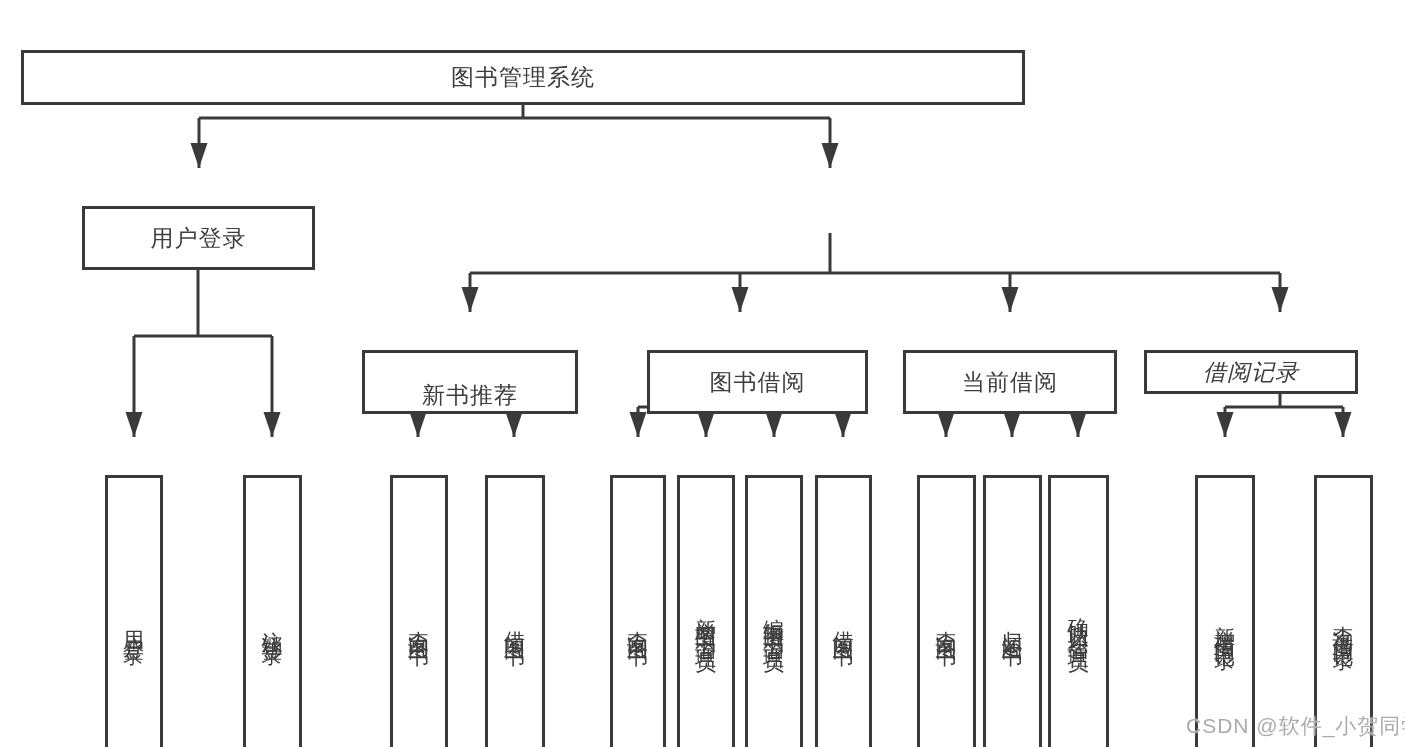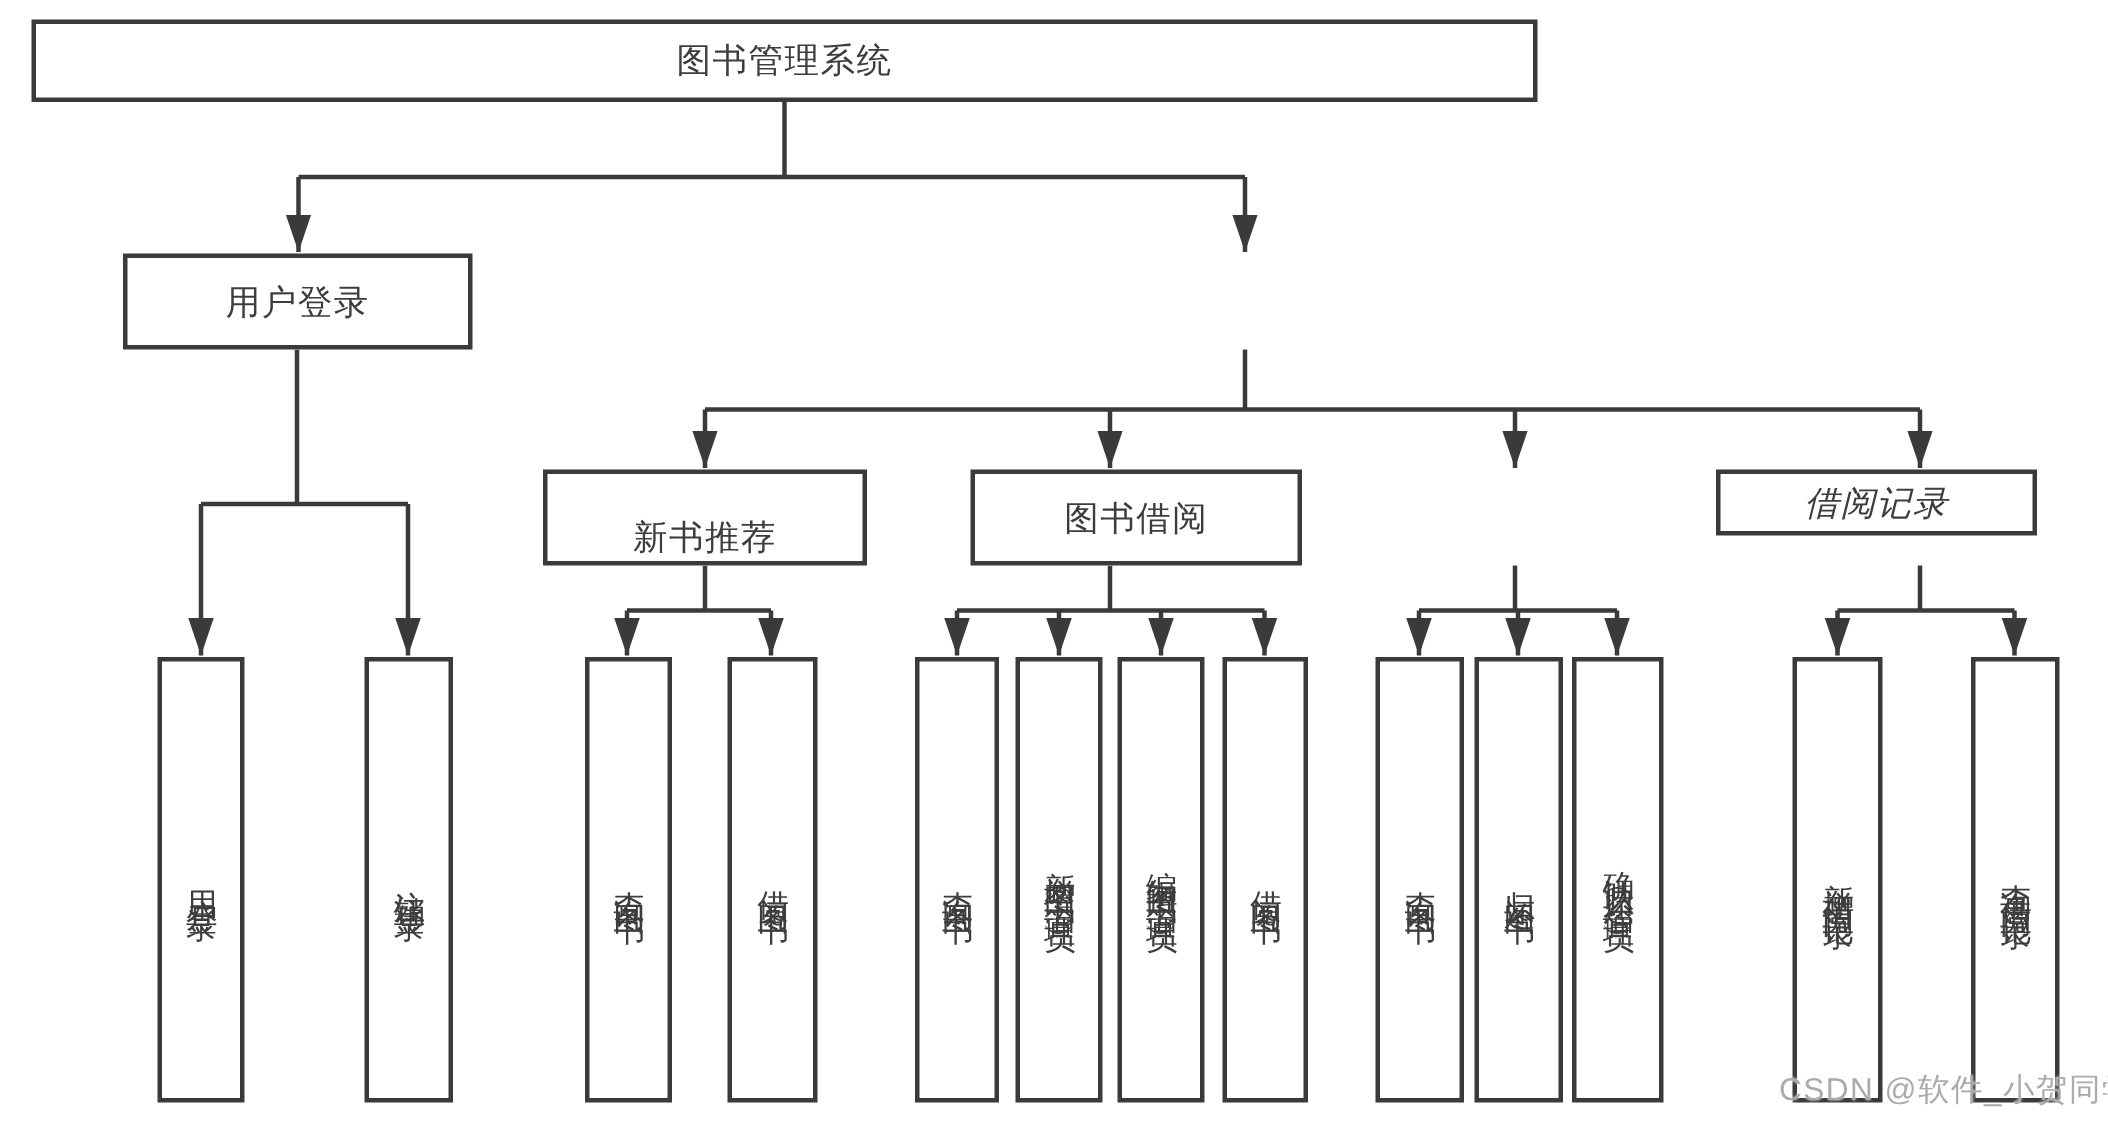--- a/index.html
+++ b/index.html
@@ -20,20 +20,21 @@
   .lines{position:absolute;left:0;top:0;width:1405px;height:747px;}
   .lines path{stroke:var(--line);stroke-width:3;fill:none;}
   .lines .ah{fill:var(--line);stroke:none;}
   .box{
     position:absolute;
     box-sizing:border-box;
     border:3px solid var(--border);
     background:#fff;
     display:flex;align-items:center;justify-content:center;
     color:var(--text);
+    margin-top:37px;
   }
   .h-box{font-size:23px;letter-spacing:1px;}
   .v-box{font-size:21px;}
   .v-box .vtxt{
     writing-mode:vertical-rl;
     text-orientation:mixed;
     letter-spacing:5px;
     line-height:1;
     white-space:nowrap;
   }
@@ -127,20 +128,23 @@
   <div class="box h-box n-user">
     <span>用户登录</span>
   </div>
 
   <div class="box h-box n-newbook">
     <span>新书推荐</span>
   </div>
   <div class="box h-box n-bookborrow">
     <span>图书借阅</span>
   </div>
+  <div class="box h-box n-current">
+    <span>当前借阅</span>
+  </div>
   <div class="box h-box n-records">
     <span>借阅记录</span>
   </div>
 
   <div class="box v-box leaf lf-0">
     <span class="vtxt">用户登录</span>
   </div>
   <div class="box v-box leaf lf-1">
     <span class="vtxt">注销登录</span>
   </div>

